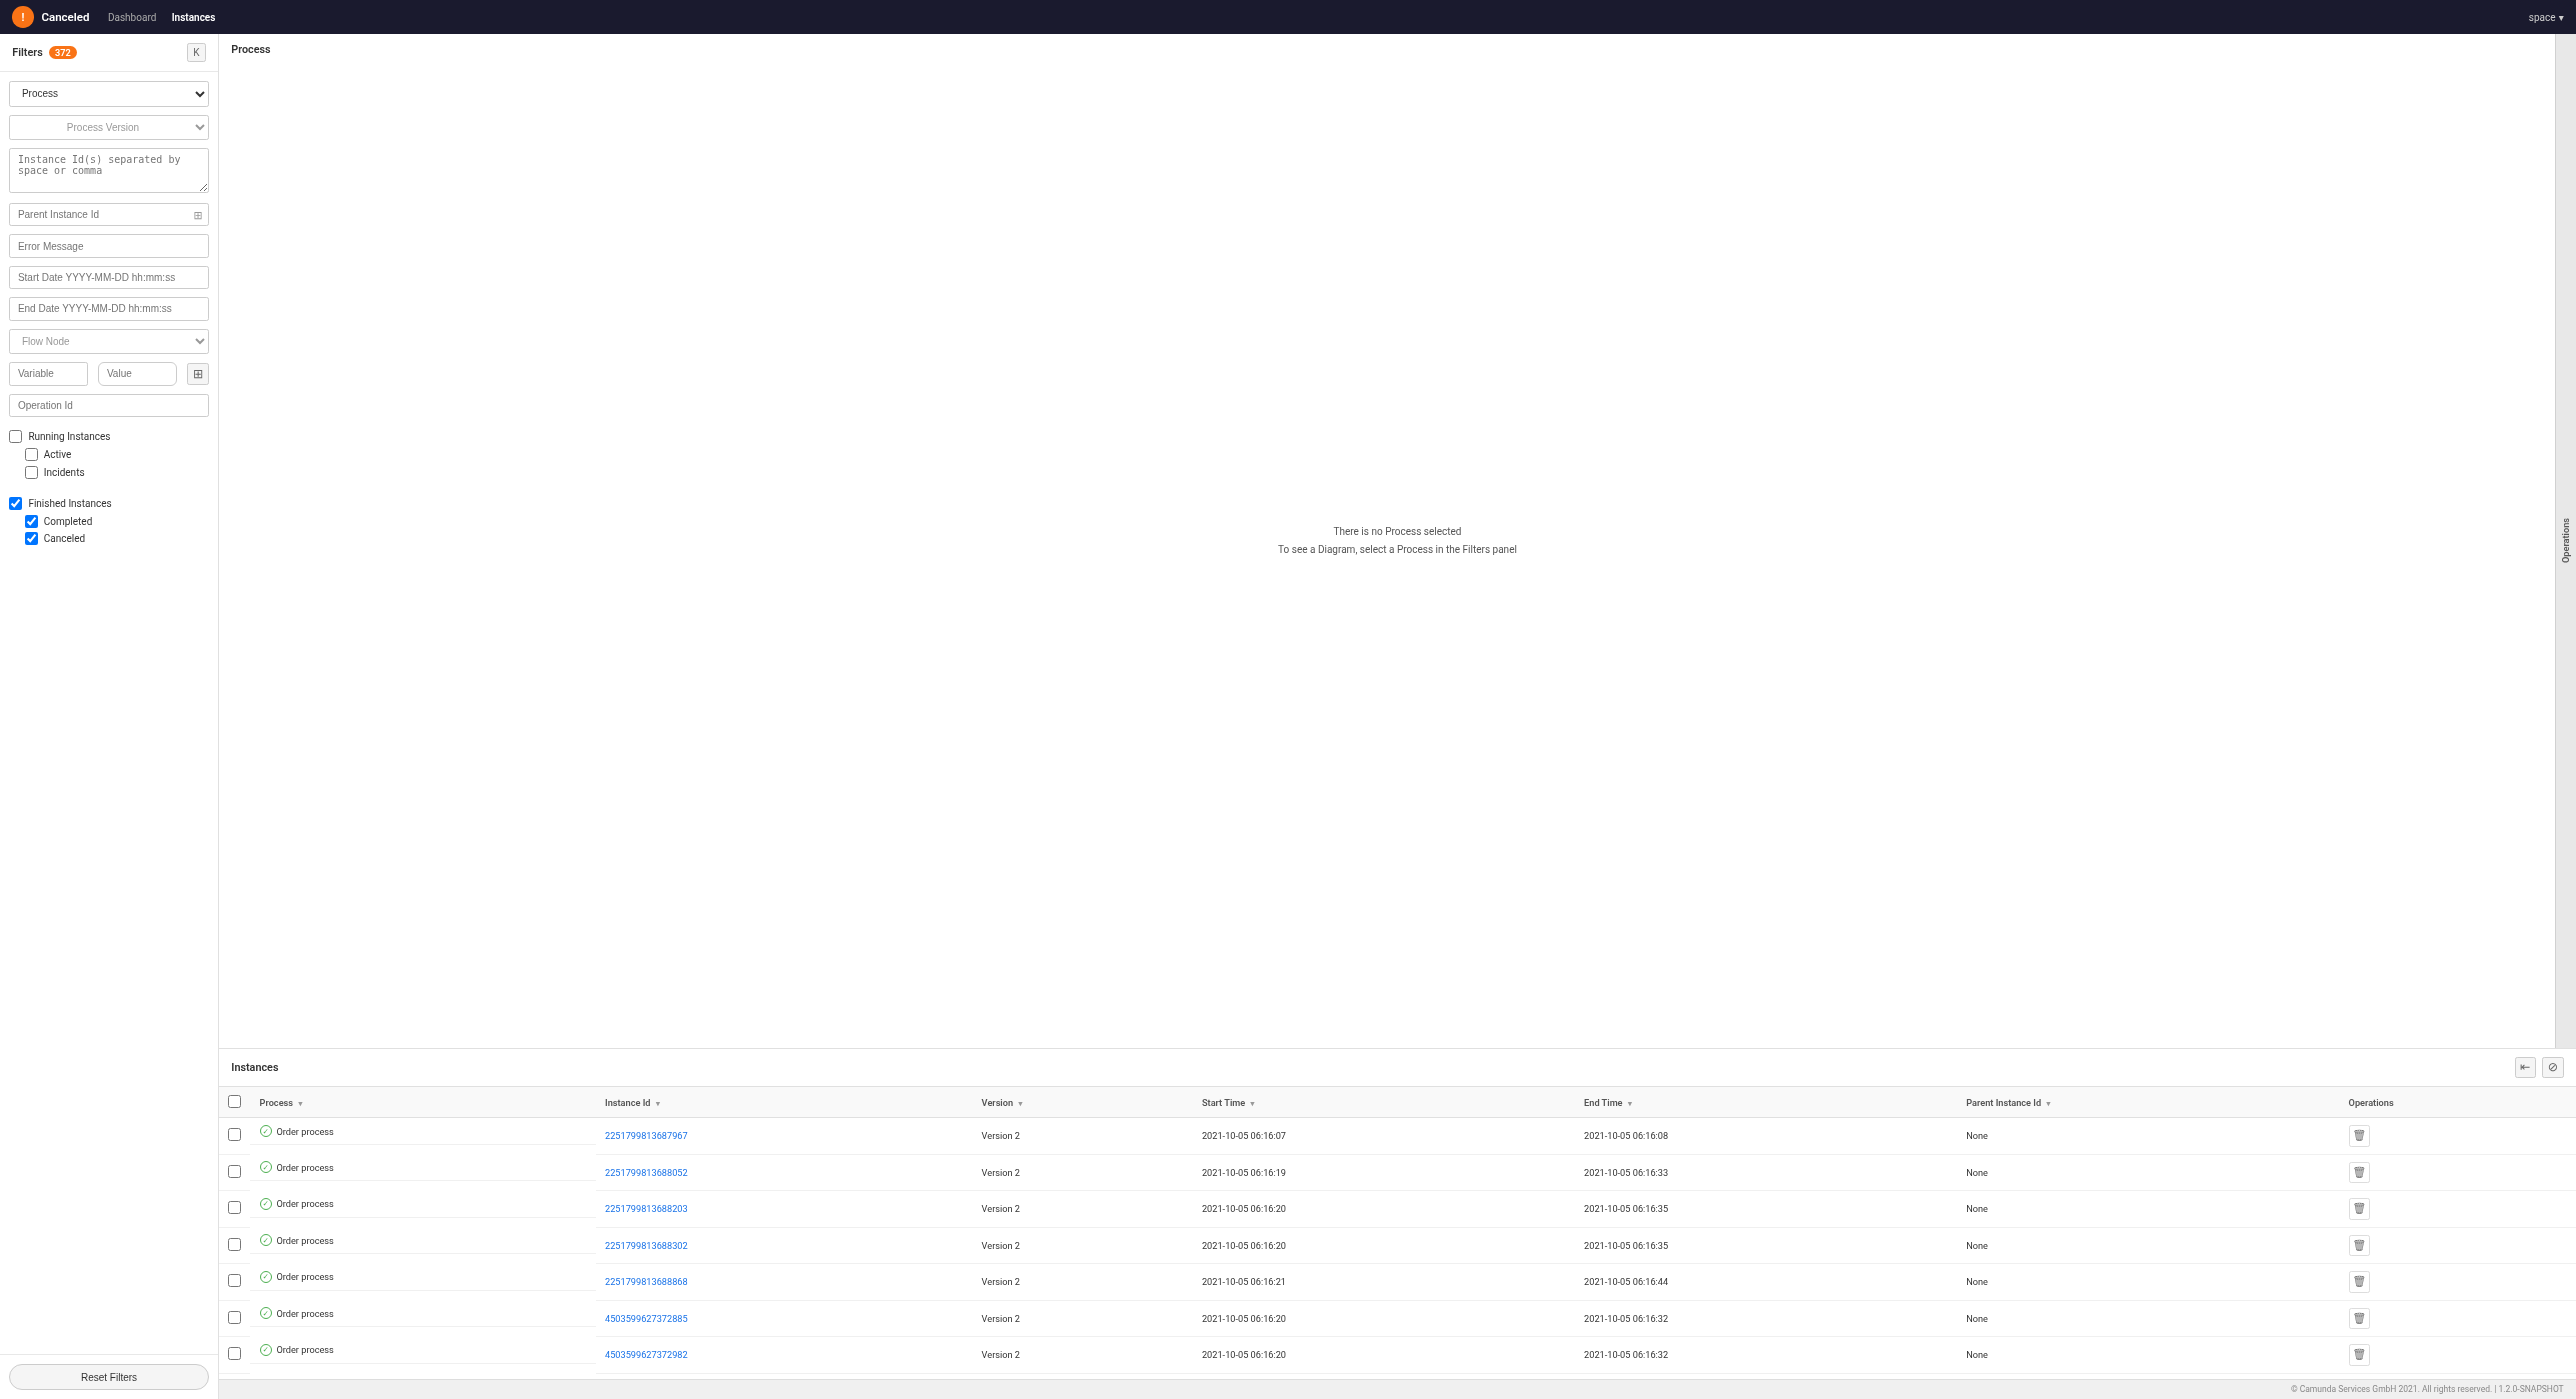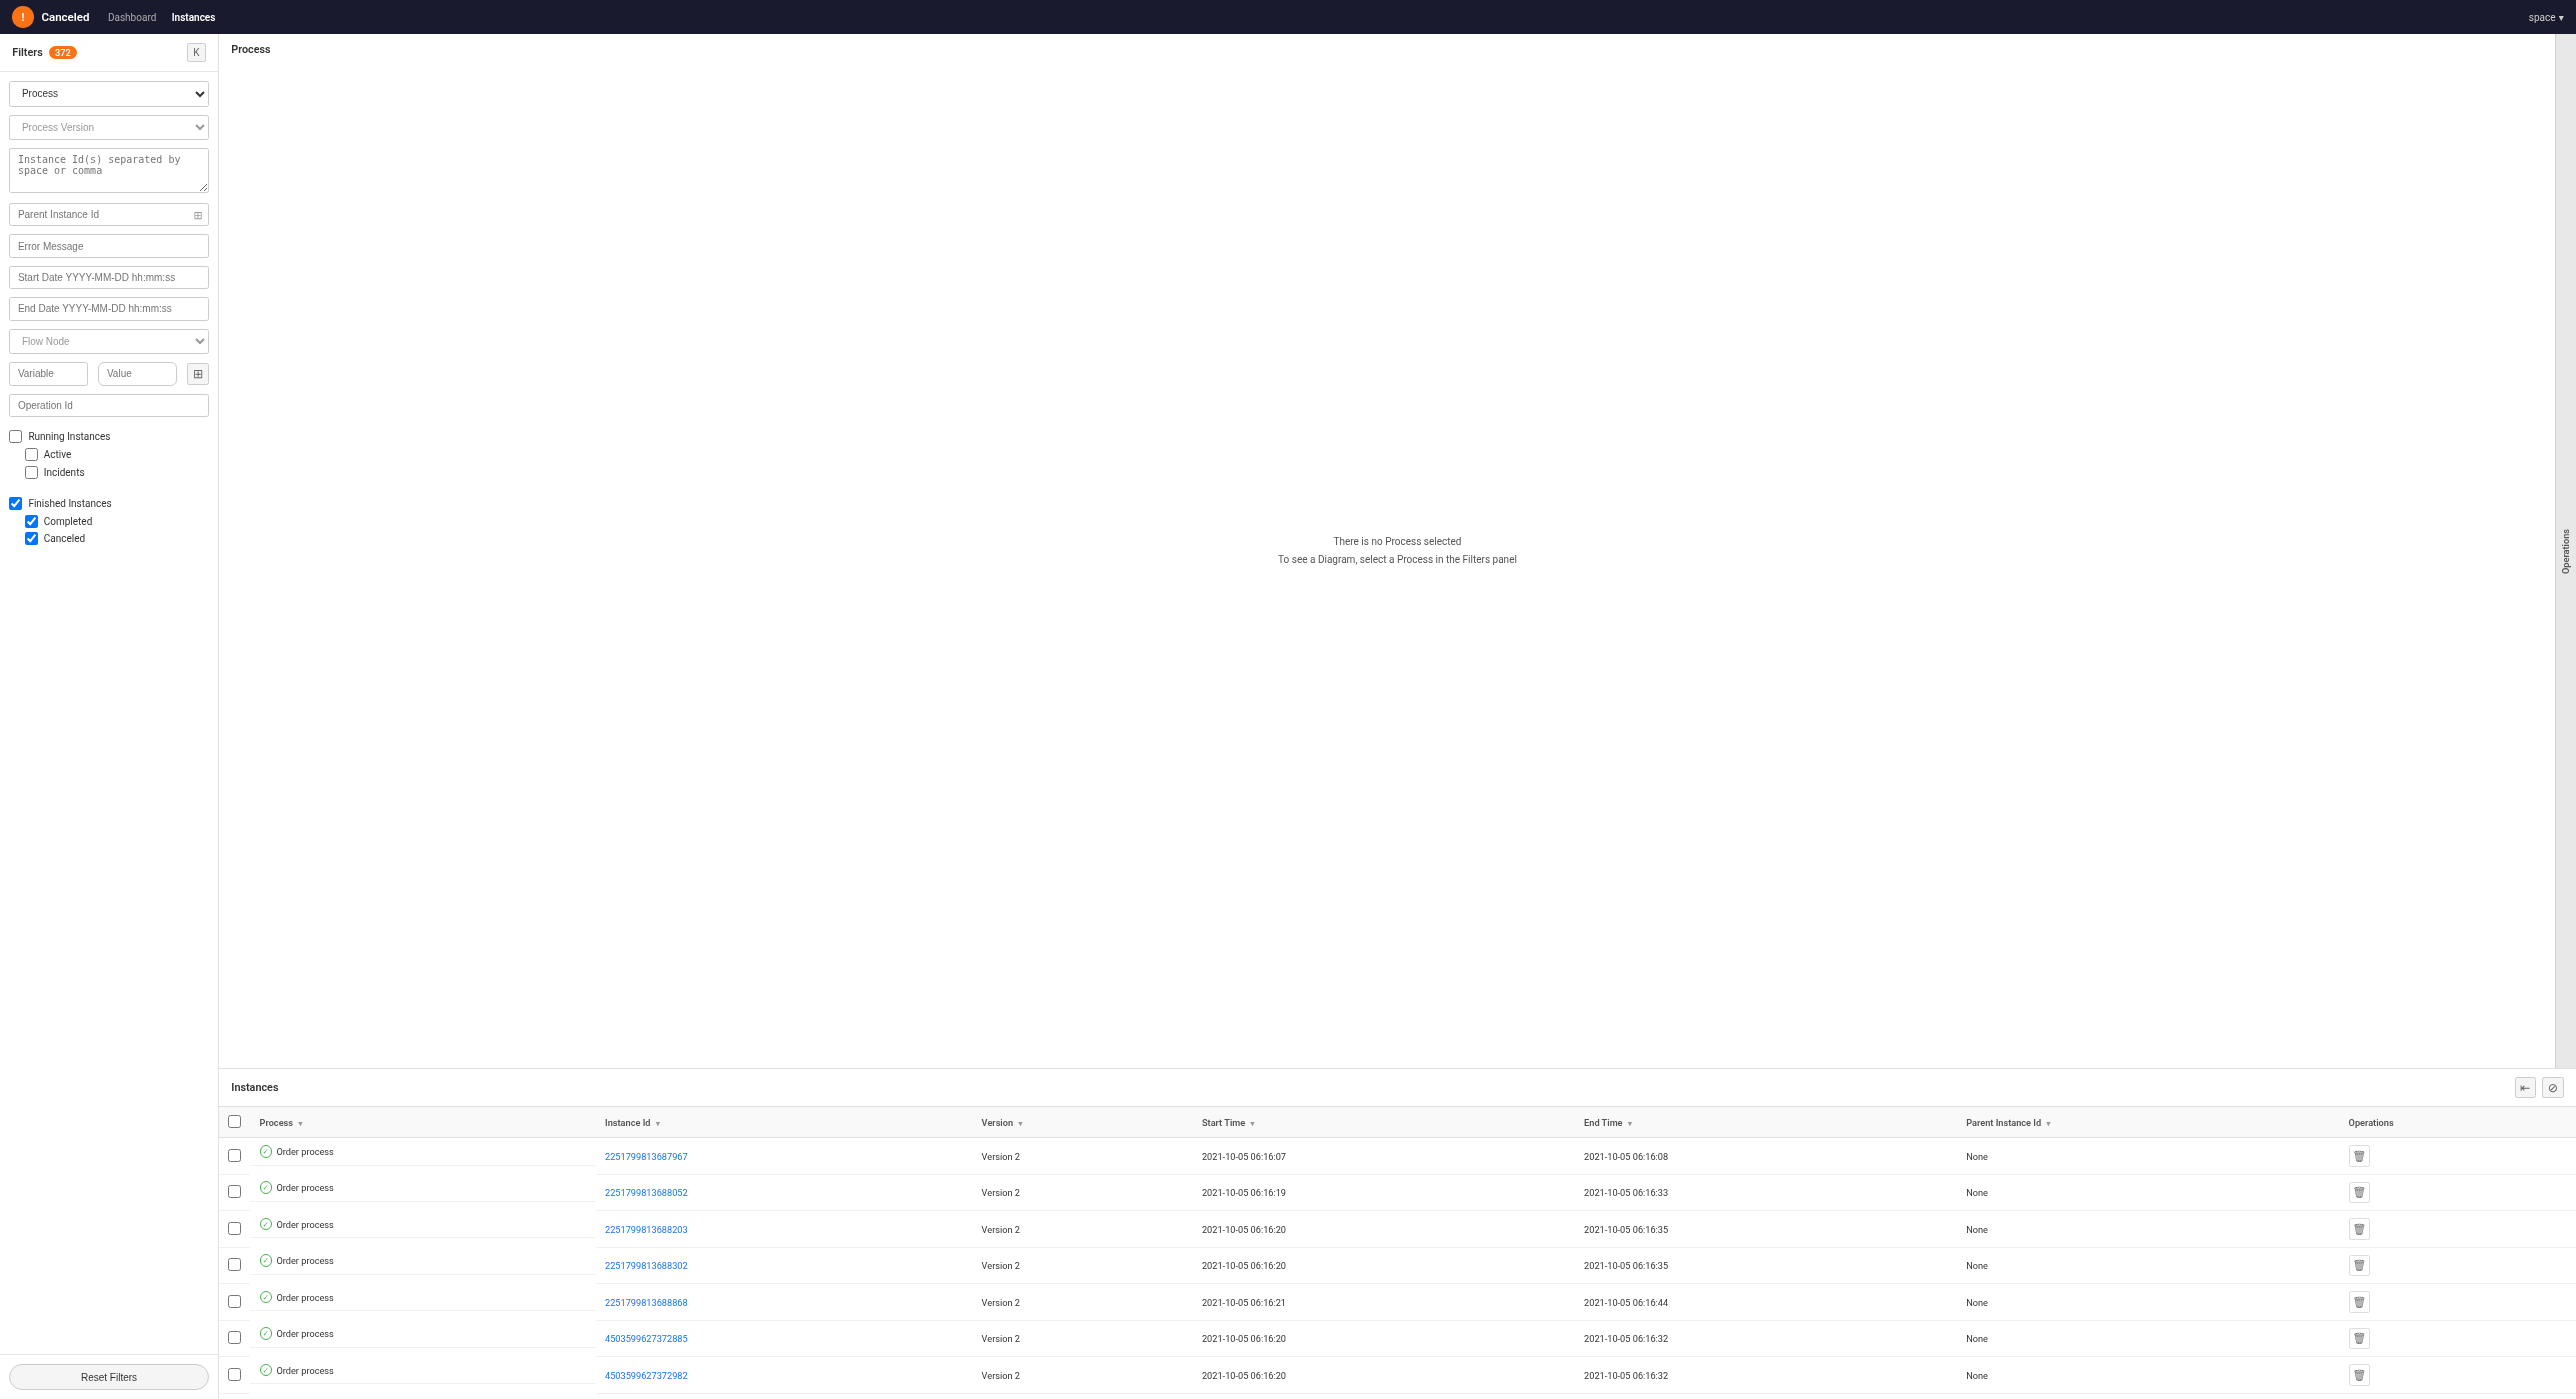--- a/index.html
+++ b/index.html
@@ -192,21 +192,21 @@
 
     <div class="sidebar-content">
 
       <div class="filter-group">
         <select class="filter-select">
           <option>Process</option>
         </select>
       </div>
 
       <div class="filter-group">
-        <select class="filter-select" style="color:#999;">
+        <select class="filter-select" style="color:#999;text-align:center;">
           <option>Process Version</option>
         </select>
       </div>
 
       <div class="filter-group">
         <textarea class="filter-textarea" placeholder="Instance Id(s) separated by space or comma" style=""></textarea>
       </div>
 
       <div class="filter-group">
         <div class="filter-input-wrap">
@@ -474,15 +474,18 @@
       <td>None</td>
       <td>
         <button class="delete-btn" title="Delete">🗑</button>
       </td>
     </tr>
             </tbody>
         </table>
       </div>
     </div>
 
+    <div class="page-footer">
+      <span>© Camunda Services GmbH 2021. All rights reserved. | 1.2.0-SNAPSHOT</span>
+    </div>
   </div>
 </div>
 
 
 </body></html>

